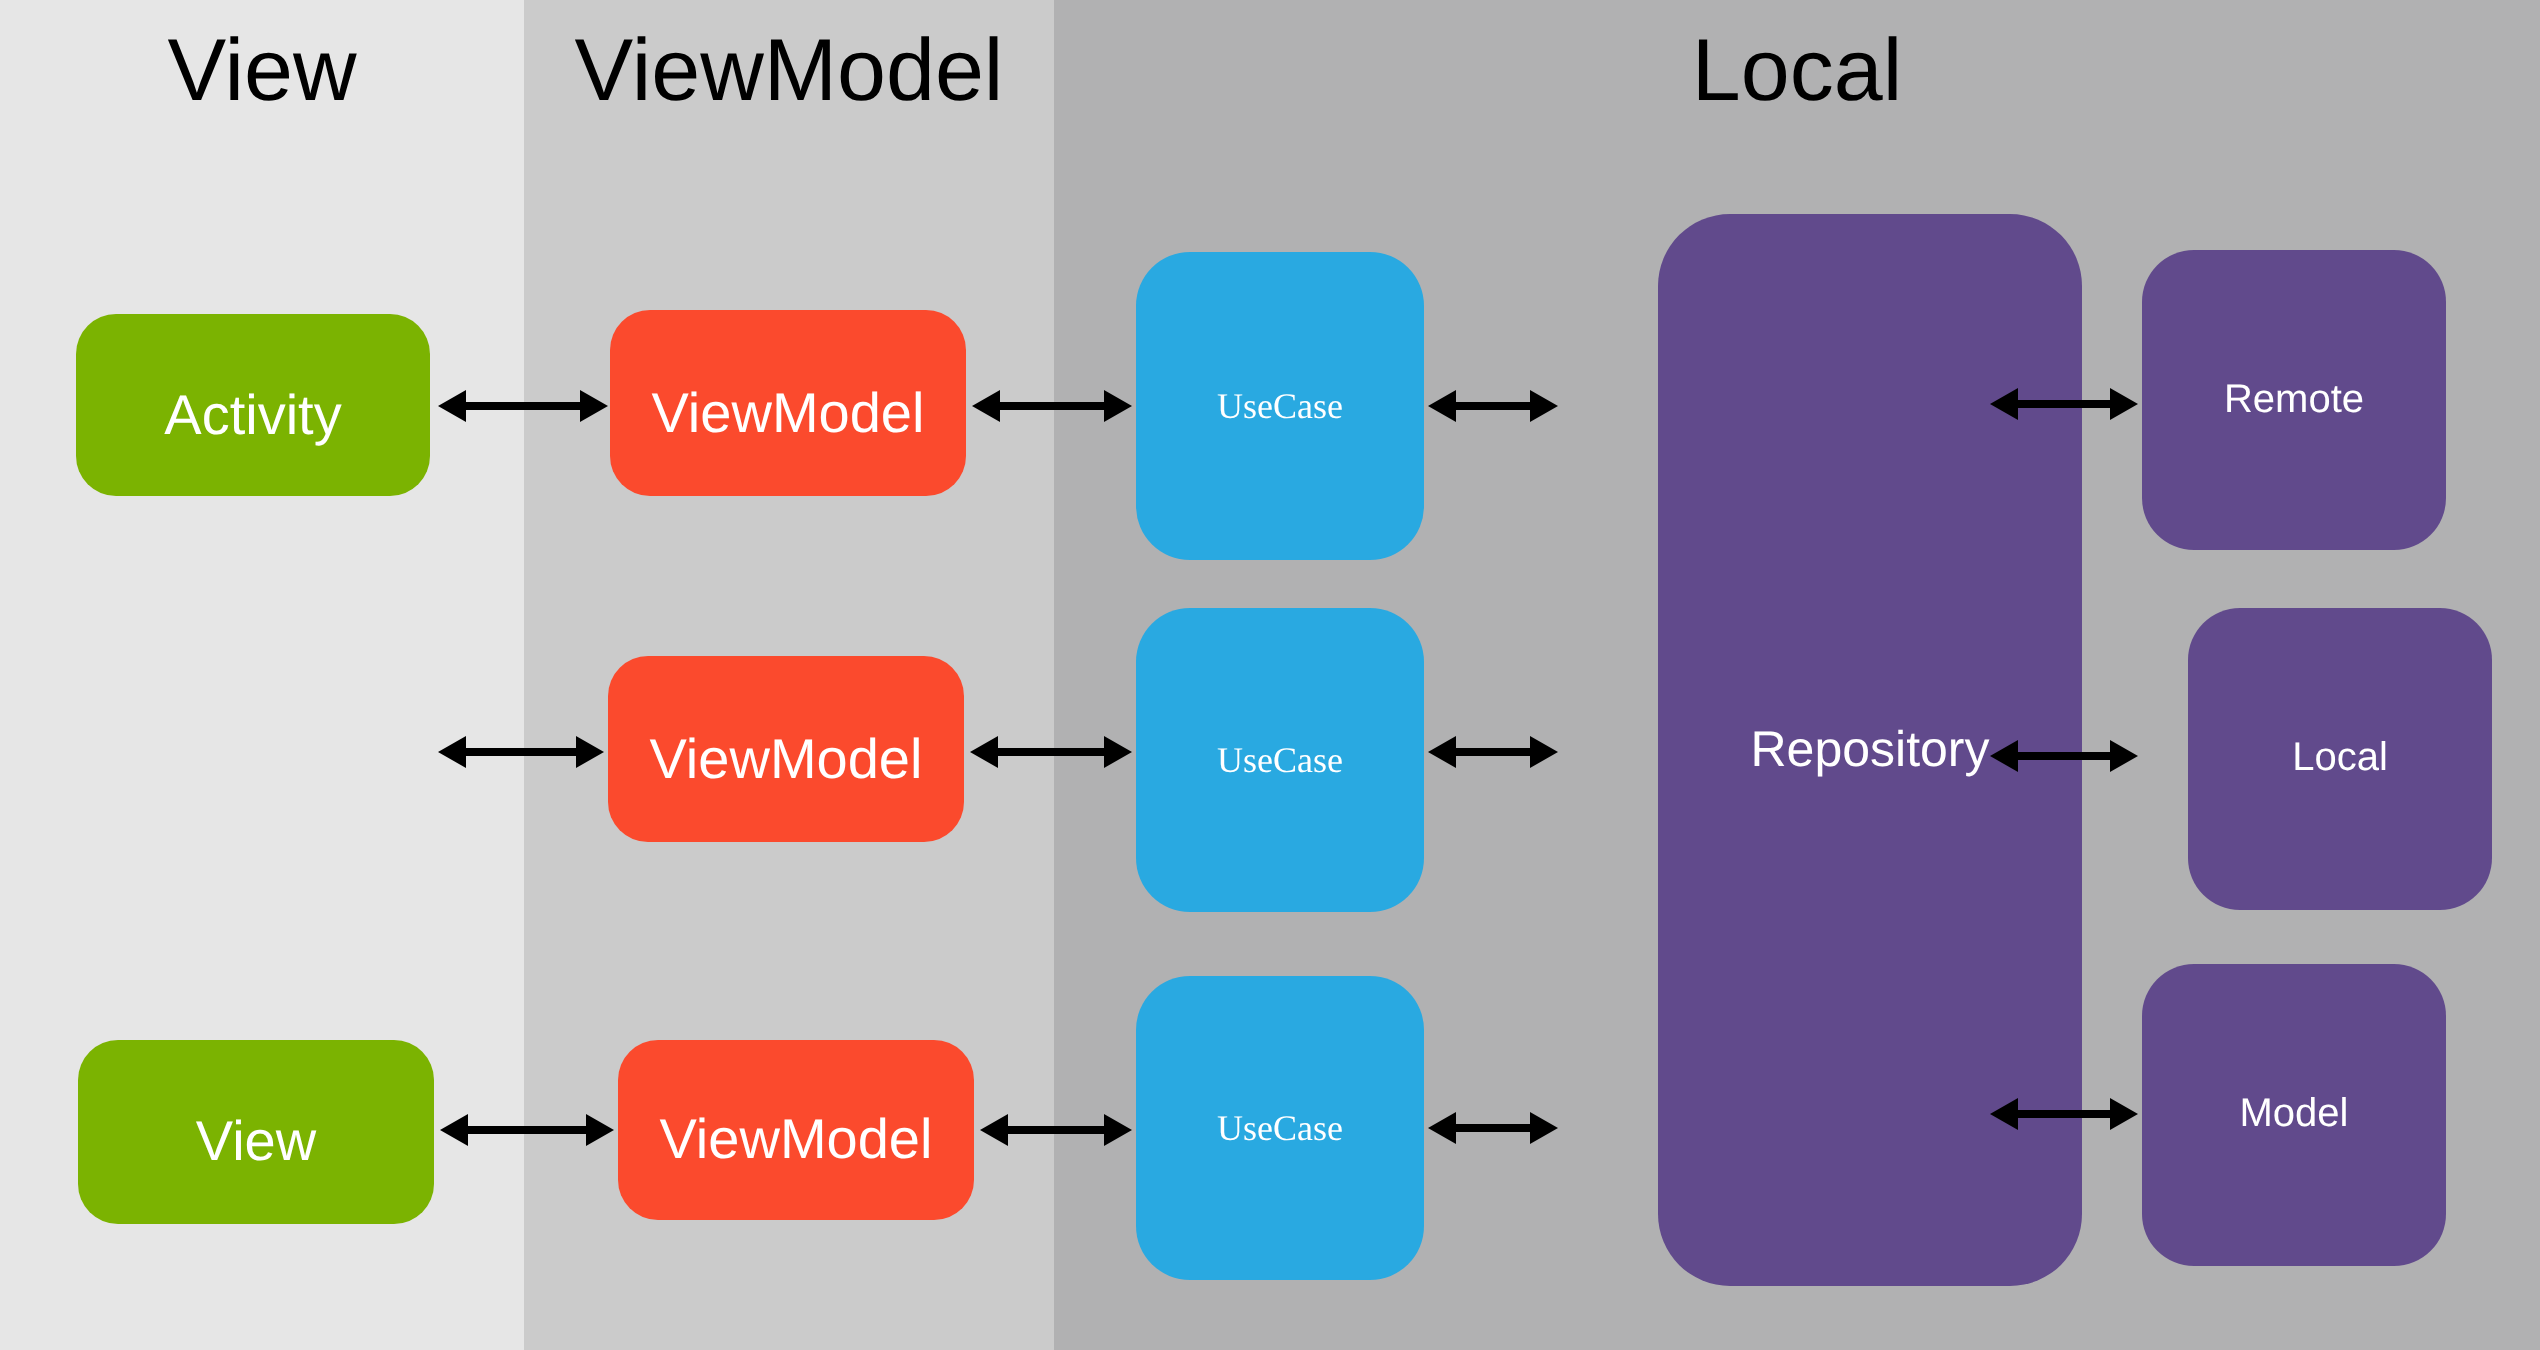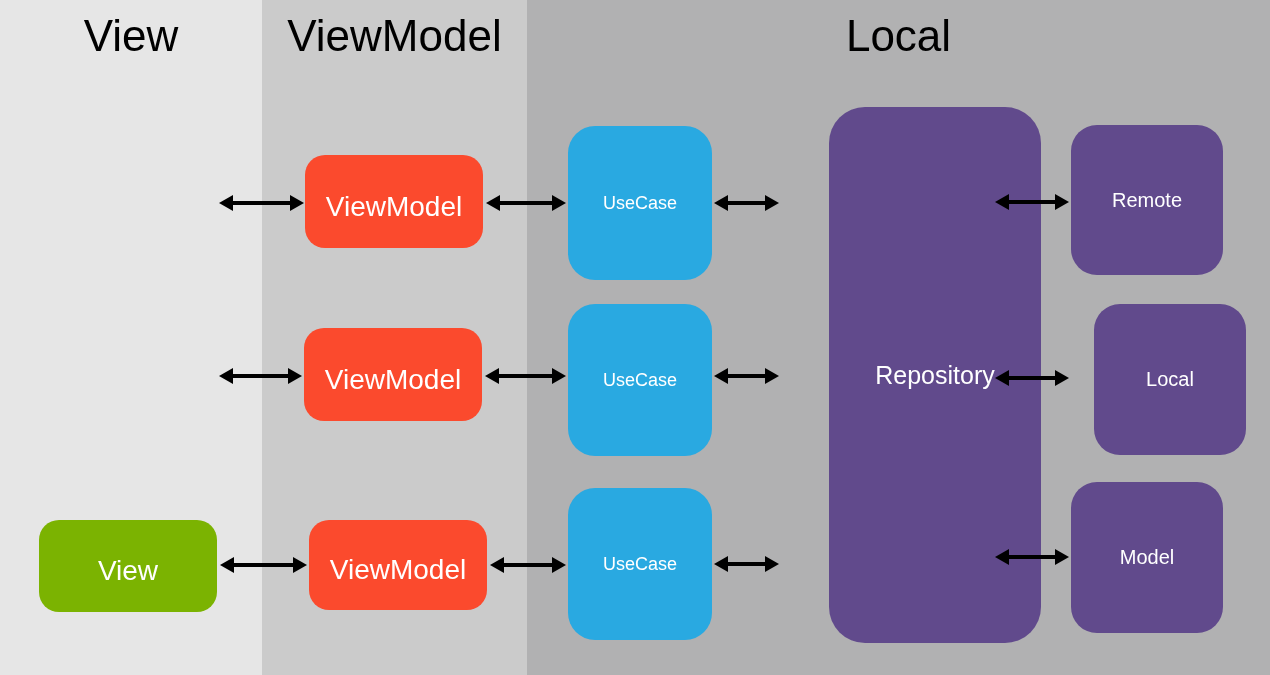--- a/index.html
+++ b/index.html
@@ -15,21 +15,21 @@
   .layer-title{
     text-align:center;padding-top:12px;font-size:44px;line-height:1.1;
     color:#000;letter-spacing:0;
   }
   .node{
     position:absolute;display:flex;align-items:center;justify-content:center;
     color:#fff;text-align:center;box-sizing:border-box;
   }
   .node-green{background:#7bb301;border-radius:20px;font-size:28px;padding-top:10px;}
   .node-red{background:#fb4a2d;border-radius:20px;font-size:28px;padding-top:10px;}
-  .node-blue{background:#29a9e1;border-radius:27px;font-size:18px;}
+  .node-blue{background:#29a9e1;border-radius:27px;font-size:18px;font-family:Liberation Serif, serif;}
   .node-purple-sm{background:#614a8c;border-radius:26px;font-size:20px;text-align:center;}
   .node-purple-lg{background:#614a8c;border-radius:36px;font-size:25px;margin-left:48px;}
   .arrow{
     position:absolute;height:16px;display:flex;align-items:center;
   }
   .arrow .head-l{
     width:0;height:0;flex:0 0 auto;
     border-top:8px solid transparent;border-bottom:8px solid transparent;
     border-right:14px solid #000;
   }
@@ -48,20 +48,21 @@
   <div class="layer layer-view">
     <div class="layer-title">View</div>
   </div>
   <div class="layer layer-viewmodel">
     <div class="layer-title">ViewModel</div>
   </div>
   <div class="layer layer-model">
     <div class="layer-title">Local</div>
   </div>
 
+  <div class="node node-green" style="left:38px;top:157px;width:177px;height:91px;">Activity</div>
   <div class="node node-green" style="left:39px;top:520px;width:178px;height:92px;">View</div>
 
   <div class="node node-red" style="left:305px;top:155px;width:178px;height:93px;">ViewModel</div>
   <div class="node node-red" style="left:304px;top:328px;width:178px;height:93px;">ViewModel</div>
   <div class="node node-red" style="left:309px;top:520px;width:178px;height:90px;">ViewModel</div>
 
   <div class="node node-blue" style="left:568px;top:126px;width:144px;height:154px;">UseCase</div>
   <div class="node node-blue" style="left:568px;top:304px;width:144px;height:152px;">UseCase</div>
   <div class="node node-blue" style="left:568px;top:488px;width:144px;height:152px;">UseCase</div>
 

